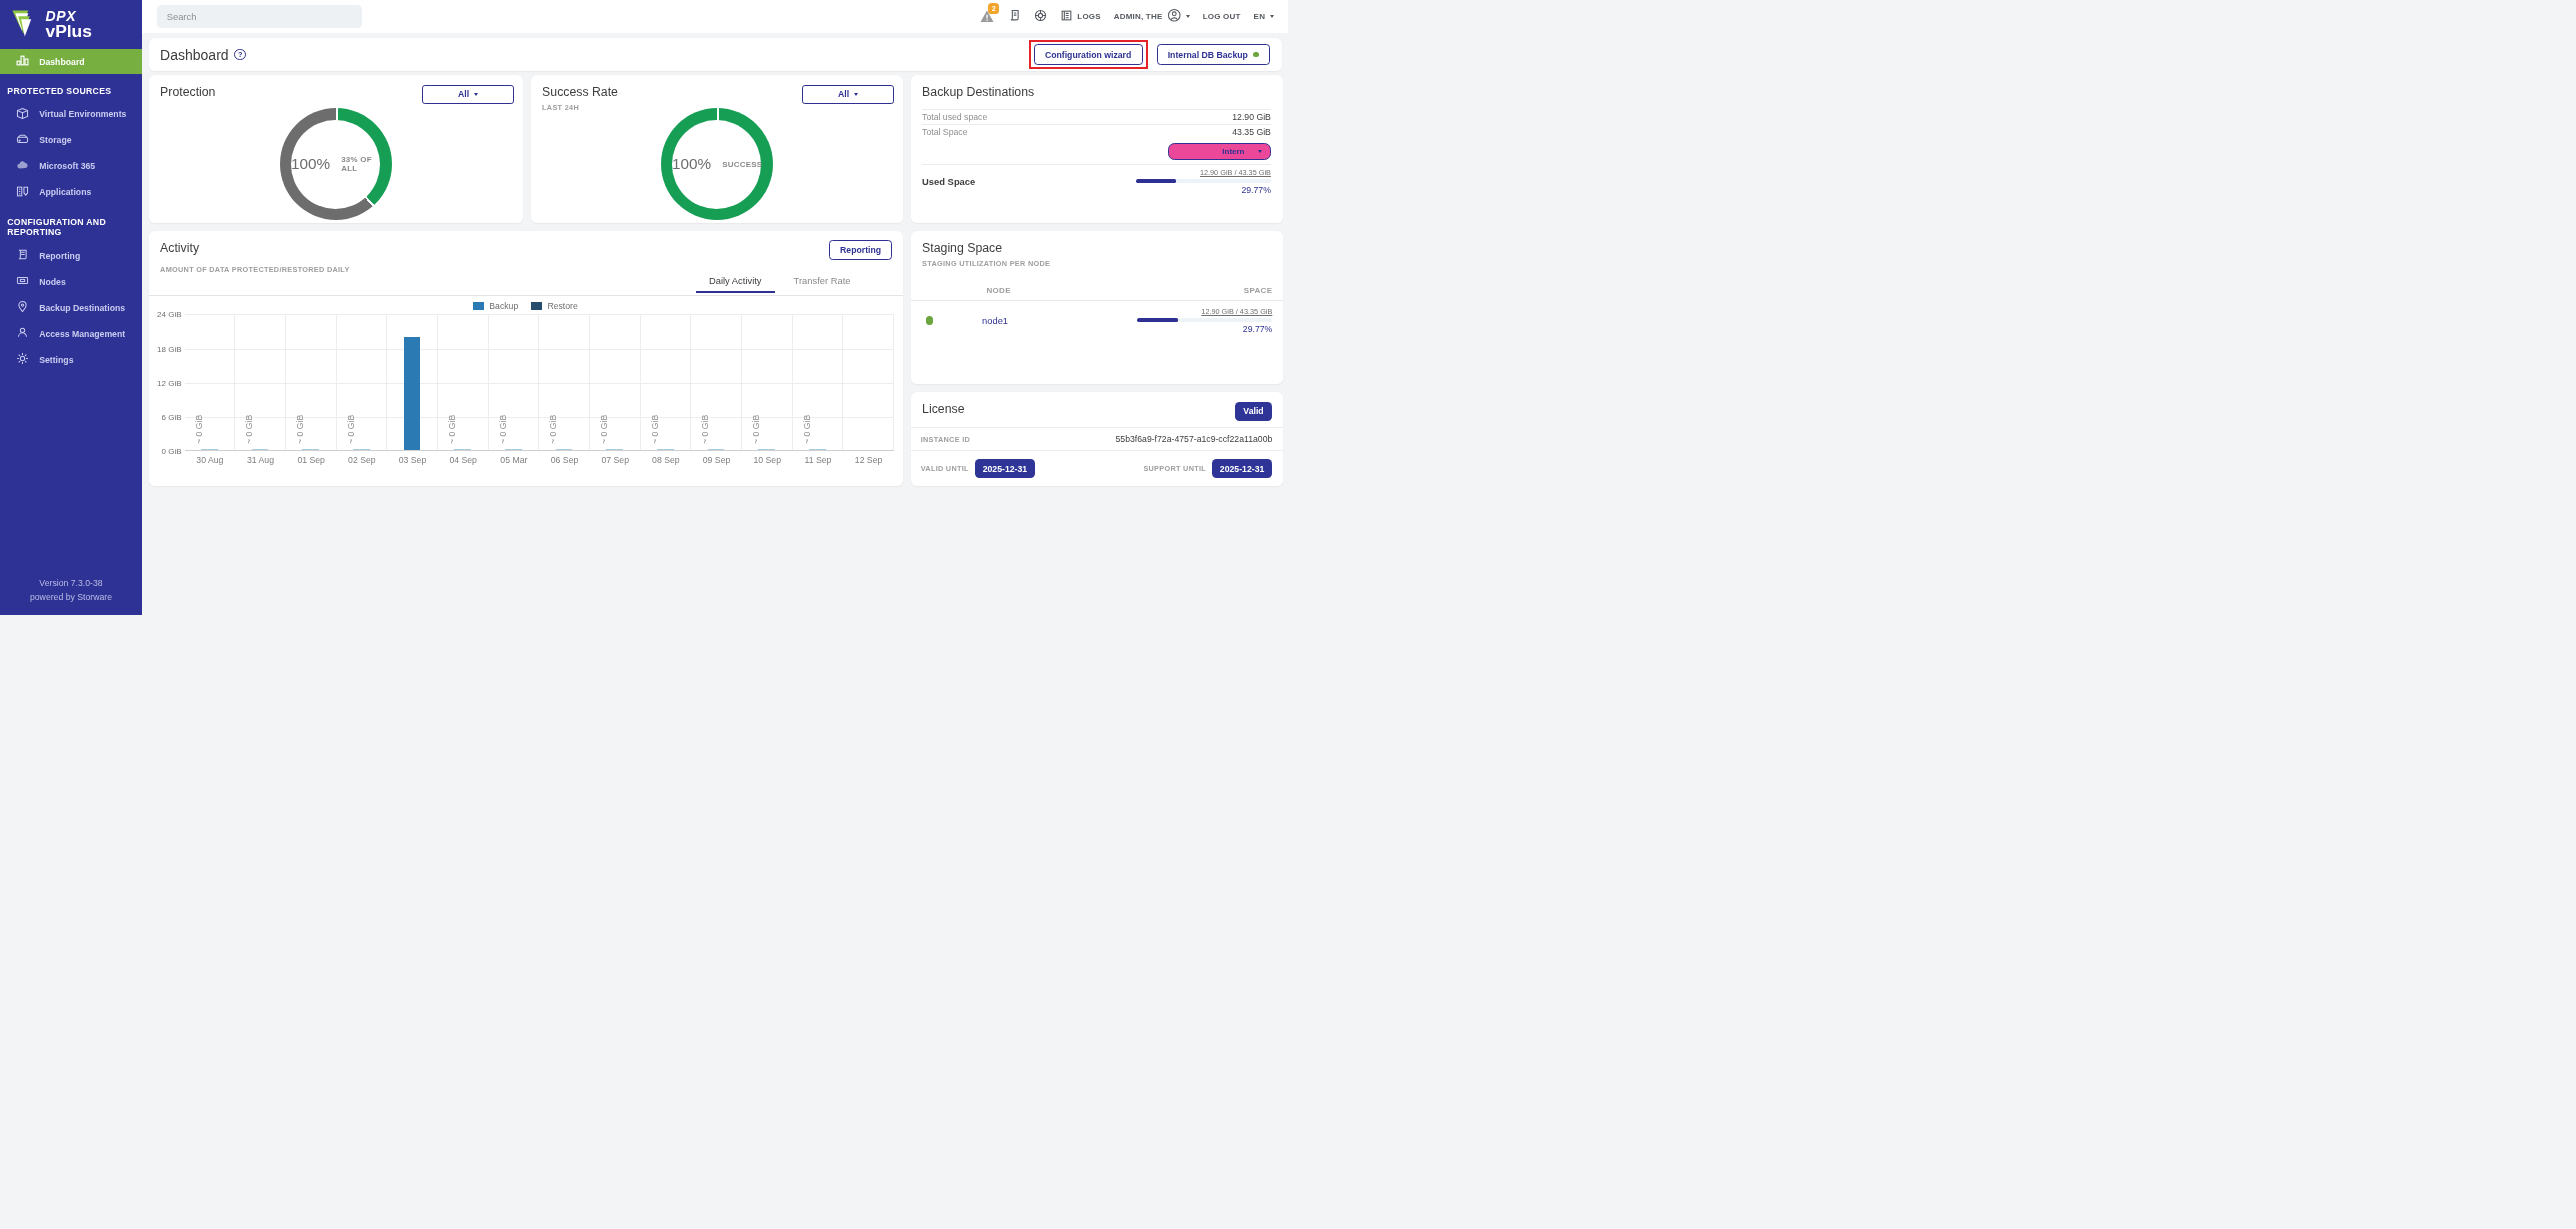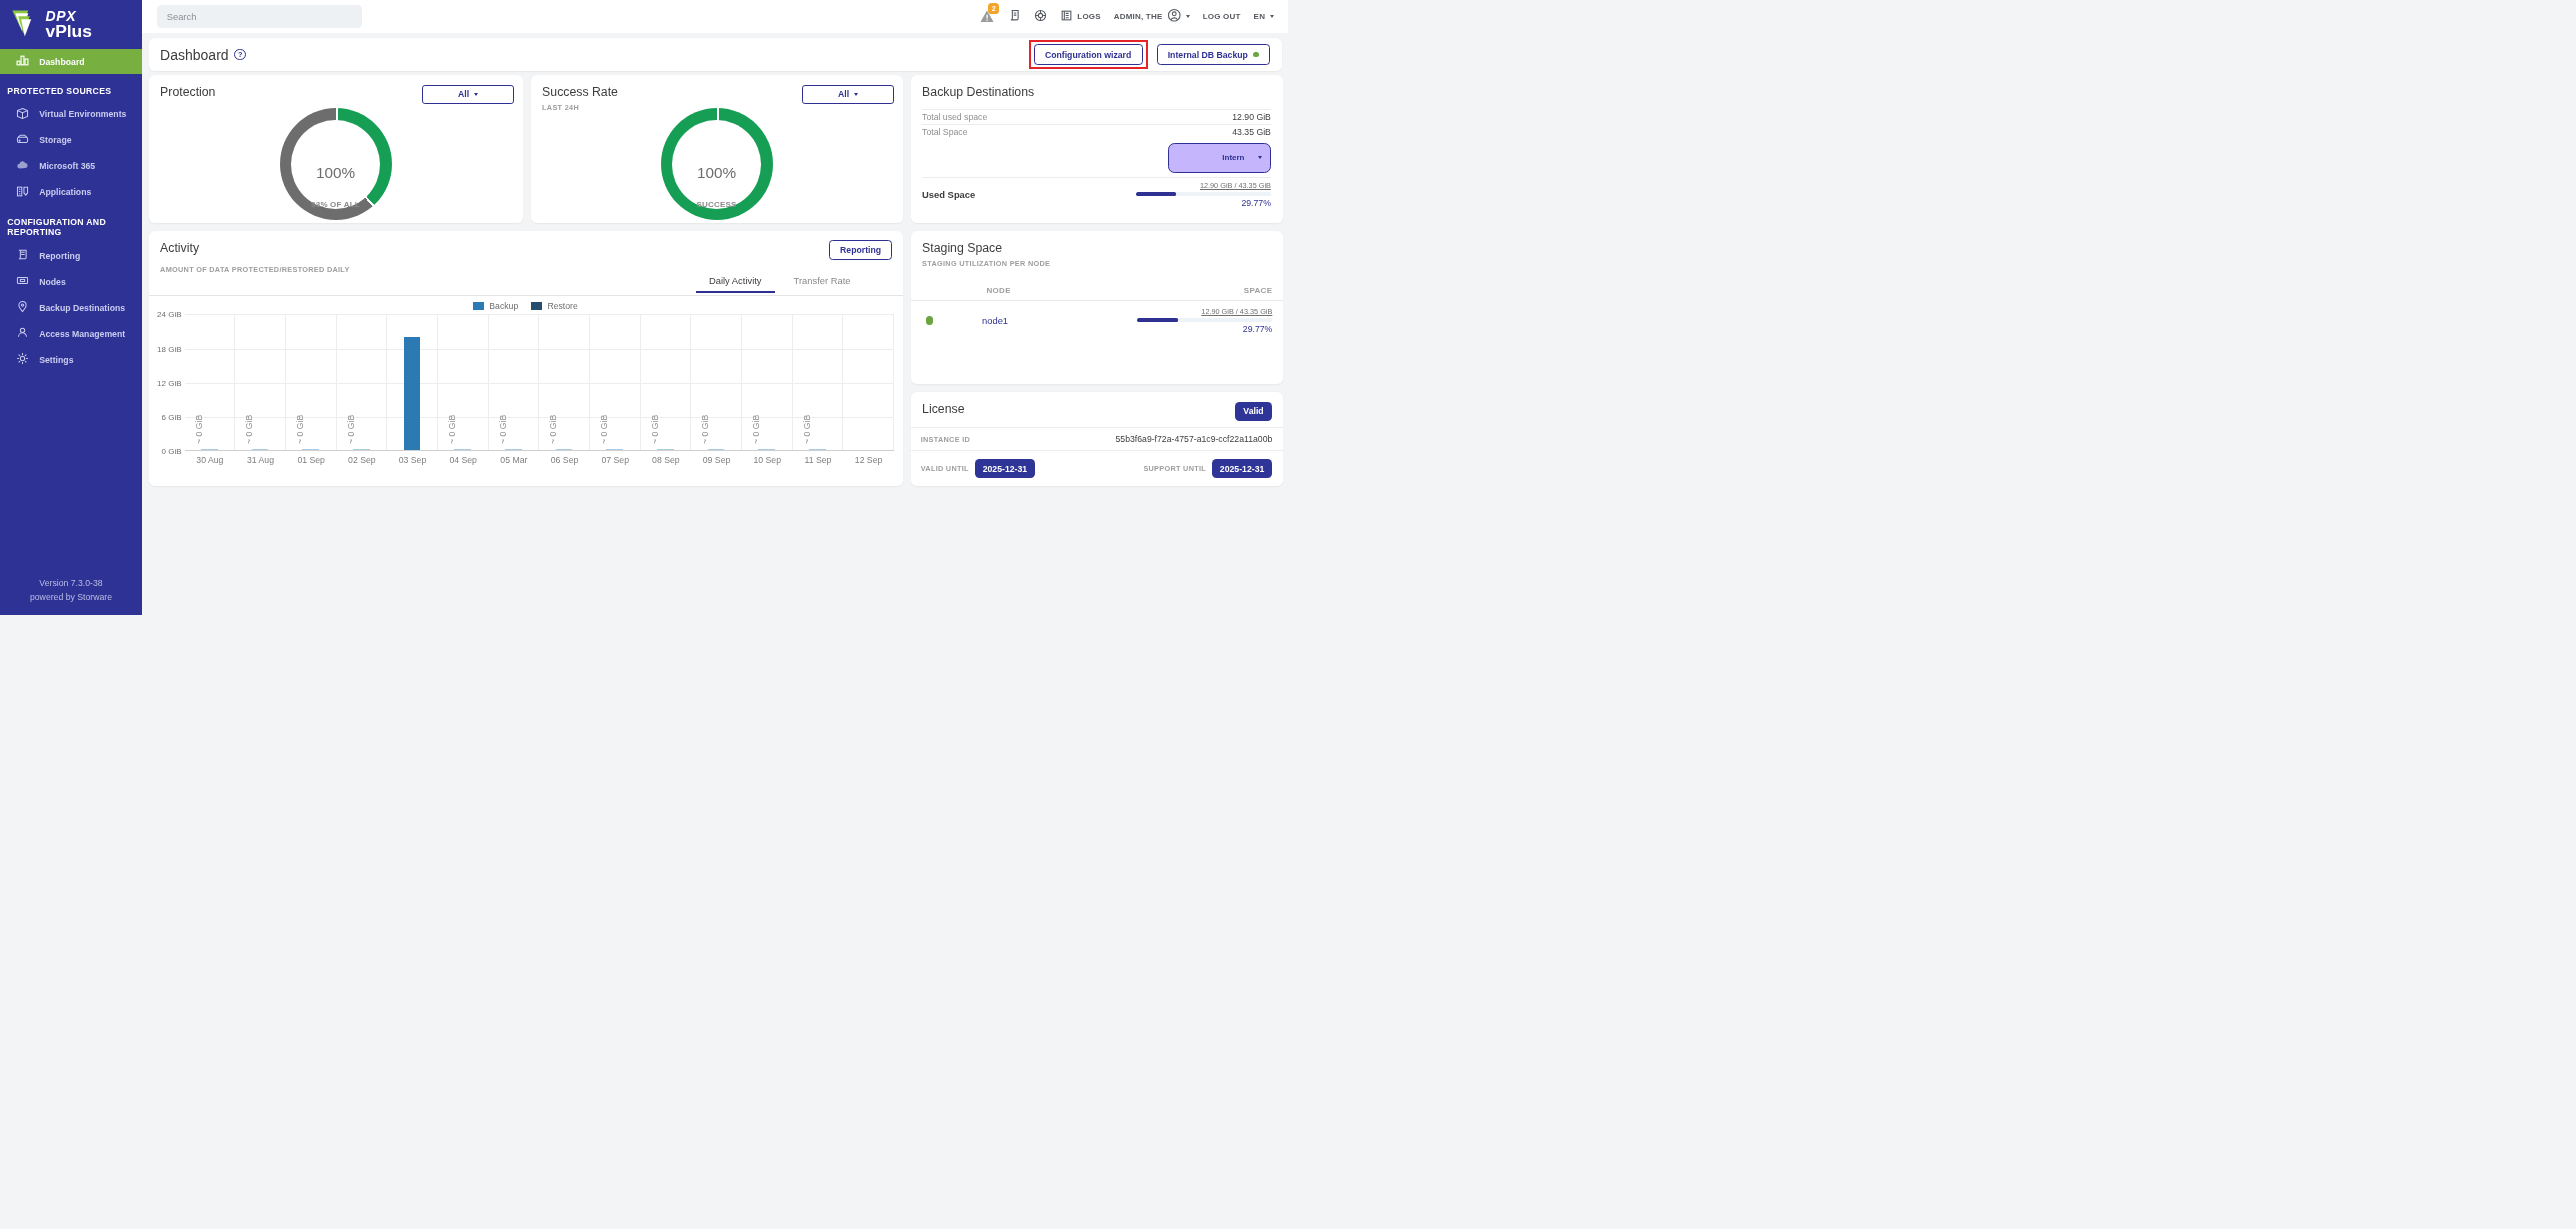--- a/index.html
+++ b/index.html
@@ -45,29 +45,29 @@
   .grid { margin-top:4.4px; display:grid; grid-template-columns:374px 372px 372px; grid-template-rows:148px 255px; gap:8px; }
   .card { background:#fff; border-radius:5.8px; box-shadow:0 0.7px 1.5px rgba(0,0,0,.05); position:relative; }
   .card-title { font-size:12.3px; color:#3d3d3d; }
   .card-sub { font-size:7.3px; font-weight:bold; color:#9e9e9e; letter-spacing:0.3px; margin-top:4.4px; }
   .card-pad { padding:9.4px 11.6px; }
   .filter-btn { position:absolute; top:9.4px; right:8.7px; width:92px; height:19px; border:0.7px solid #2e3192; border-radius:2.9px; color:#2e3192; font-size:8.7px; font-weight:bold; background:#fff; display:flex; align-items:center; justify-content:center; gap:4.4px; cursor:pointer; font-family:inherit; }
   .caret-indigo { width:0; height:0; border-left:2.9px solid transparent; border-right:2.9px solid transparent; border-top:3.6px solid #2e3192; }
 
   
   .donut { position:absolute; left:50%; transform:translateX(-50%); top:33px; width:112px; height:112px; border-radius:50%; }
-  .donut-hole { position:absolute; inset:11.6px; background:#fff; border-radius:50%; display:flex; flex-direction:column; align-items:center; justify-content:flex-end; gap:18px; }
+  .donut-hole { position:absolute; inset:11.6px; background:#fff; border-radius:50%; display:flex; flex-direction:row; align-items:center; justify-content:flex-start; gap:11px; }
   .donut-value { font-size:15.3px; color:#6d6d6d; }
   .donut-caption { font-size:8px; font-weight:bold; color:#8b8b8b; letter-spacing:0.2px; }
 
   
   .kv-row { display:flex; align-items:center; justify-content:space-between; padding:2px 0; font-size:8.7px; border-top:0.7px solid #ececec; }
   .kv-label { color:#8f8f8f; }
   .kv-value { color:#3d3d3d; }
-  .pill-select { margin:3.6px 0 4.4px auto; width:103px; height:30px; border:0.7px solid #2e3192; border-radius:6.5px; color:#2e3192; font-size:8px; font-weight:bold; display:flex; align-items:center; justify-content:center; gap:13px; cursor:pointer; background:#c4b5fd;padding-left:45px; }
+  .pill-select { margin:3.6px 0 4.4px auto; width:103px; height:17px; border:0.7px solid #2e3192; border-radius:6.5px; color:#2e3192; font-size:8px; font-weight:bold; display:flex; align-items:center; justify-content:center; gap:13px; cursor:pointer; background:#ec4899;padding-left:45px; }
   .pill-select .caret-indigo { border-left-width:2.5px; border-right-width:2.5px; border-top-width:3.3px; }
   .used-row { border-top:0.7px solid #ececec; padding-top:2.9px; display:flex; align-items:center; }
   .used-label { font-size:9.4px; color:#3d3d3d; font-weight:bold; }
   .progress-block { margin-left:auto; width:135px; text-align:right; }
   .ratio-label { font-size:7.3px; color:#6f6f6f;text-decoration:underline; }
   .progress-track { margin:2.2px 0; width:135px; height:3.6px; background:#eef3f7; border-radius:1.5px; overflow:hidden; }
   .progress-fill { height:100%; background:#2e3192; border-radius:1.5px; }
   .pct-label { font-size:8.7px; color:#2e3192; }
 
   

